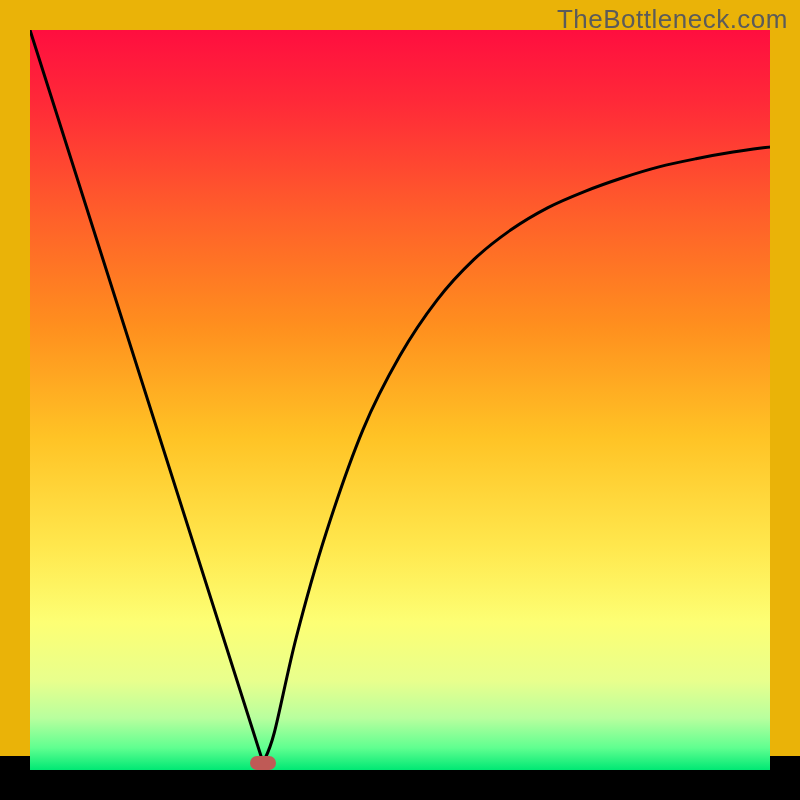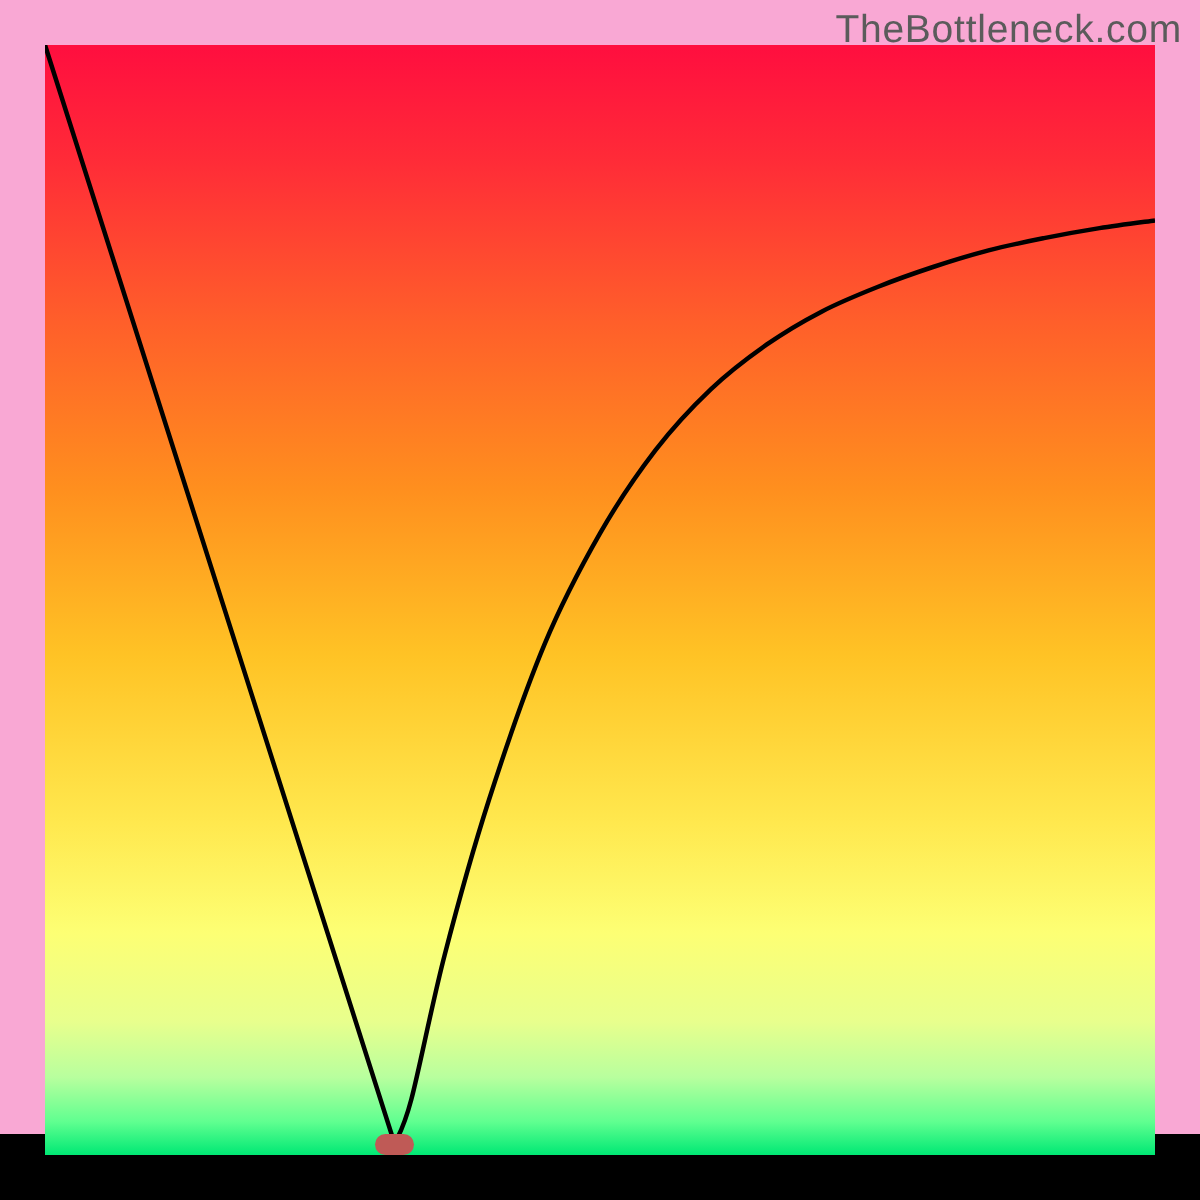--- a/index.html
+++ b/index.html
@@ -7,21 +7,21 @@
     padding: 0;
     width: 800px;
     height: 800px;
     overflow: hidden;
     background: #000;
     font-family: Arial, Helvetica, sans-serif;
   }
   .frame {
     width: 800px;
     height: 756px;
-    background: #f9a8d4;
+    background: #eab308;
     position: relative;
   }
   .watermark {
     position: absolute;
     top: 4px;
     right: 12px;
     color: #5b5b5b;
     font-size: 26px;
     font-weight: 500;
     letter-spacing: 0.5px;

